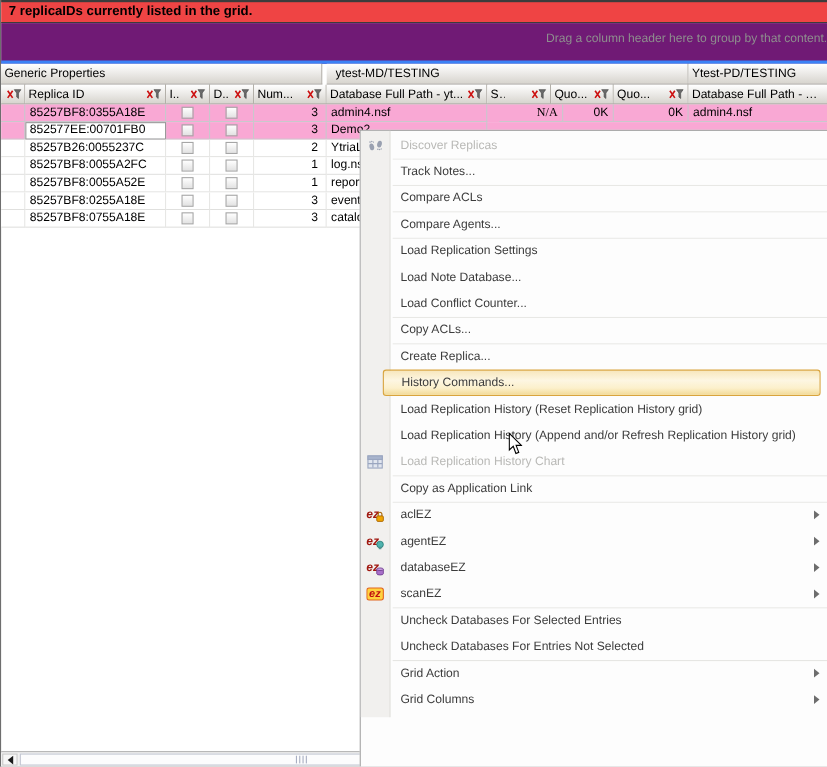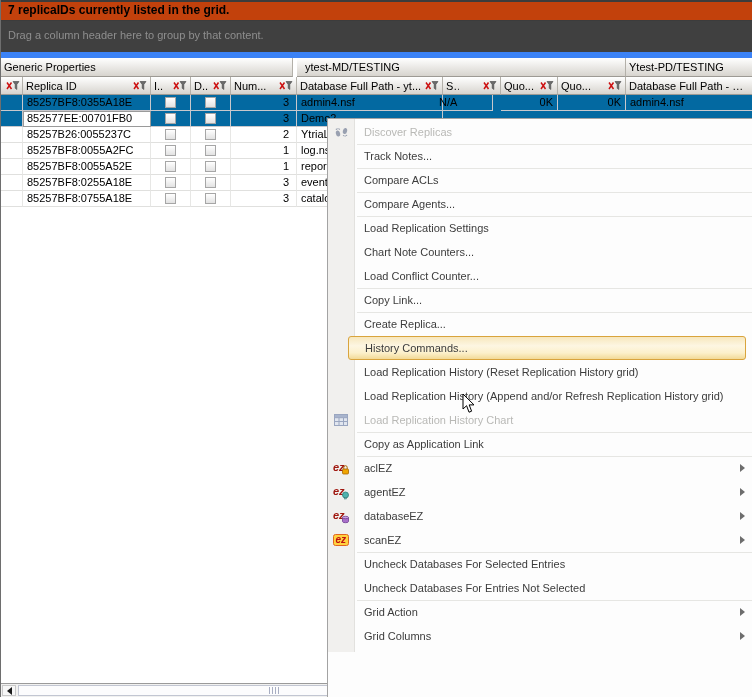--- a/index.html
+++ b/index.html
@@ -2,46 +2,46 @@
 <html><head>
 <meta charset="utf-8">
 <style>
   html,body{margin:0;padding:0;background:#888;}
   .screen{
     position:relative;width:752px;height:697px;background:#fff;overflow:hidden;
     font-family:"Liberation Sans",sans-serif;font-size:11px;color:#000;
     border-left:1px solid #6e6e6e;box-sizing:border-box;
   }
   
-  .title-bar{position:absolute;left:0;top:0;right:0;height:21px;background:#c2410c;
+  .title-bar{position:absolute;left:0;top:0;right:0;height:21px;background:#ef4444;
     border-top:2px solid #3c3c3c;border-bottom:1px solid #3c3c3c;box-sizing:border-box;
     font-weight:bold;font-size:12px;line-height:17px;padding-left:7px;}
-  .dragbar{position:absolute;left:0;top:21px;right:0;height:37px;background:#404040;
-    border-bottom:6px solid #3b82f6;box-sizing:border-box;color:#8e8e8e;padding:8px 0 0 7px;}
+  .dragbar{position:absolute;left:0;top:21px;right:0;height:37px;background:#701a75;
+    border-bottom:3px solid #3b82f6;box-sizing:border-box;color:#8e8e8e;padding:8px 0 0 7px;text-align:right;}
   
   .ghrow{position:absolute;left:0;top:58px;right:0;height:19px;}
   .hrow{position:absolute;left:0;top:77px;right:0;height:18px;}
   .hcell{position:absolute;top:0;bottom:0;background:linear-gradient(#ffffff,#d7d4ce);
     border-right:1px solid #b3b0a9;border-bottom:1px solid #9d9a94;box-sizing:border-box;
     display:flex;align-items:center;padding:0 3px;white-space:nowrap;overflow:hidden;}
   .hcell .lbl{flex:1 1 auto;overflow:hidden;text-overflow:ellipsis;}
   .hcell .ficon{flex:0 0 auto;margin-left:2px;}
   
   .row{position:absolute;left:0;right:0;height:16px;background:#fff;}
-  .row.sel{background:#0369a1;}
+  .row.sel{background:#f9a8d4;}
   .c{position:absolute;top:0;bottom:0;border-right:1px solid #e7e7e5;border-bottom:1px solid #e0e0de;
     box-sizing:border-box;line-height:15px;white-space:nowrap;overflow:hidden;padding:0 4px;}
   .row.sel .c{border-right-color:#c9c8cc;border-bottom-color:#c9c8cc;}
   .c-ind{left:0;width:22px;}
   .c-rid{left:22px;width:128px;}
   .c-i{left:150px;width:40px;display:flex;align-items:center;justify-content:center;}
   .c-d{left:190px;width:40px;display:flex;align-items:center;justify-content:center;}
   .c-num{left:230px;width:66px;text-align:right;padding-right:7px;}
   .c-p1{left:296px;width:146px;}
-  .c-spa{left:434px;width:58px;text-align:left;}
+  .c-spa{left:453px;width:58px;text-align:right;font-family:Liberation Serif, serif;}
   .c-q1{left:500px;width:57px;text-align:right;}
   .c-q2{left:557px;width:68px;text-align:right;}
   .c-p2{left:625px;width:127px;border-right:none;}
   .editcell{background:#fff;outline:1px solid #9a9a9a;outline-offset:-1px;}
   .cb{width:11px;height:11px;border:1px solid #a6a6a6;background:linear-gradient(#ffffff,#e2e2e2);
     box-sizing:border-box;display:inline-block;}
   
   .grid-bottom{position:absolute;left:0;right:0;top:683px;height:1px;background:#9a9a9a;}
   .hscroll{position:absolute;left:0;right:0;top:684px;height:13px;background:#f1f1f0;}
   .sb-left{position:absolute;left:1px;top:1px;width:14px;height:11px;background:#f7f7f7;
@@ -285,23 +285,23 @@
               <circle cx="12.1" cy="12" r=".7"></circle>
               <circle cx="13.6" cy="11.4" r=".6"></circle>
             </g>
           </svg>
         <span>Discover Replicas</span>
       </div>
       <div class="mi sep"><span>Track Notes...</span></div>
       <div class="mi sep"><span>Compare ACLs</span></div>
       <div class="mi sep"><span>Compare Agents...</span></div>
       <div class="mi sep"><span>Load Replication Settings</span></div>
-      <div class="mi"><span>Chart Note Counters...</span></div>
+      <div class="mi"><span>Load Note Database...</span></div>
       <div class="mi"><span>Load Conflict Counter...</span></div>
-      <div class="mi sep"><span>Copy Link...</span></div>
+      <div class="mi sep"><span>Copy ACLs...</span></div>
       <div class="mi sep"><span>Create Replica...</span></div>
       <div class="mi hl"><span>History Commands...</span></div>
       <div class="mi"><span>Load Replication History (Reset Replication History grid)</span></div>
       <div class="mi"><span>Load Replication History (Append and/or Refresh Replication History grid)</span></div>
       <div class="mi dis">
         <svg class="ico" width="17" height="16" viewBox="0 0 17 16">
             <rect x="1.5" y="2.5" width="13" height="11" fill="#e1e6ef" stroke="#9aa6c0"></rect>
             <rect x="1.5" y="2.5" width="13" height="3.2" fill="#a8b4cd" stroke="#9aa6c0"></rect>
             <line x1="6" y1="6" x2="6" y2="13" stroke="#9aa6c0"></line>
             <line x1="10.5" y1="6" x2="10.5" y2="13" stroke="#9aa6c0"></line>

